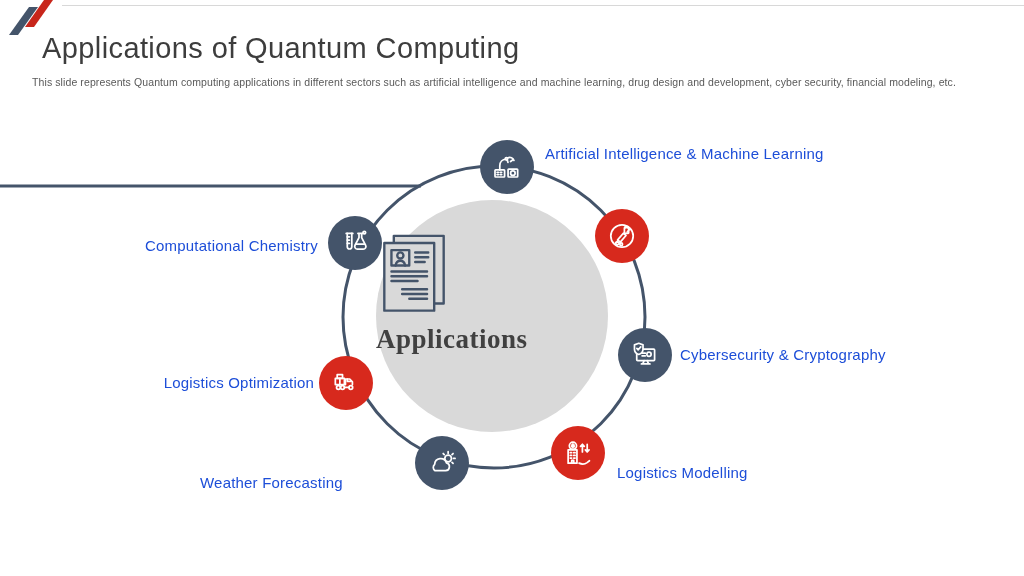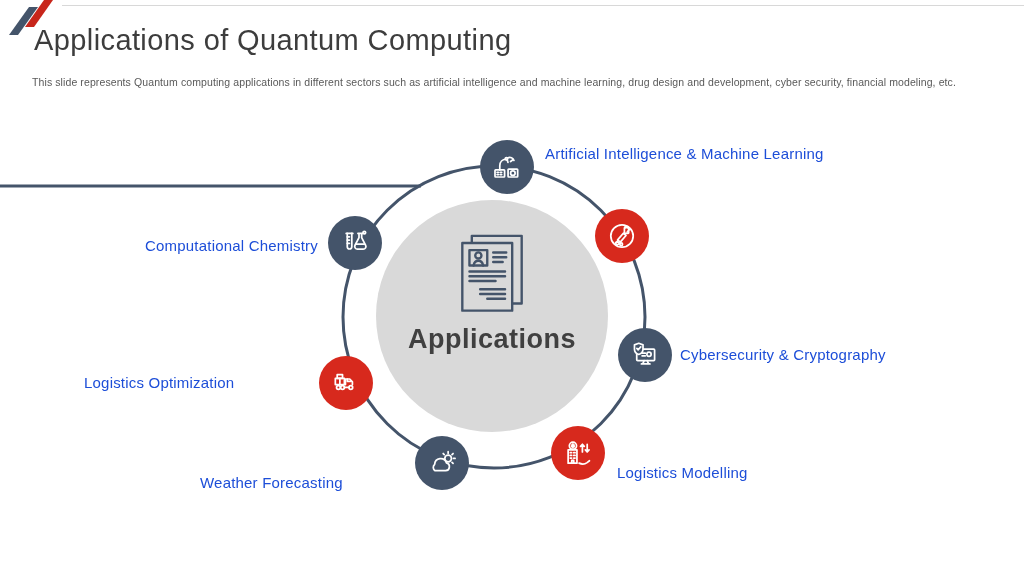--- a/index.html
+++ b/index.html
@@ -3,32 +3,32 @@
 <meta charset="utf-8">
 <style>
   html,body{margin:0;padding:0;background:#fff;}
   .slide{
     position:relative;width:1024px;height:576px;overflow:hidden;background:#ffffff;
     font-family:"Liberation Sans", sans-serif;
   }
   .top-rule{position:absolute;left:62px;top:5px;width:962px;height:1px;background:#d8d8d8;}
   .logo{position:absolute;left:6px;top:0;}
   .title{
-    position:absolute;left:30px;top:20px;margin:4px;font-size:29px;font-weight:400;
+    position:absolute;left:30px;top:20px;margin:12px;font-size:29px;font-weight:400;
     color:#3d3d3d;letter-spacing:.4px;white-space:nowrap;
   }
   .subtitle{
     position:absolute;left:20px;top:64px;margin:12px;font-size:10.5px;color:#595959;
     letter-spacing:.1px;white-space:nowrap;
   }
   .diagram-svg{position:absolute;left:0;top:0;}
   .center-circle{
     position:absolute;left:376px;top:200px;width:232px;height:232px;border-radius:50%;
-    background:#d9d9d9;display:flex;flex-direction:column;align-items:center;justify-content:flex-start;
-    padding-top:0;box-sizing:border-box;
+    background:#d9d9d9;display:flex;flex-direction:column;align-items:flex-start;justify-content:flex-start;
+    padding-top:0;box-sizing:border-box;font-family:Liberation Serif, serif;
   }
   .center-circle svg{margin-top:32px;}
   .center-label{
     margin-top:6px;font-size:27px;font-weight:700;color:#404040;letter-spacing:.5px;
   }
   .node{
     position:absolute;width:54px;height:54px;border-radius:50%;
     display:flex;align-items:center;justify-content:center;
   }
   .navy{background:#44546a;}
@@ -41,21 +41,21 @@
   .n6{left:319px;top:356px;}
   .n7{left:328px;top:216px;}
   .node-label{
     position:absolute;font-size:15px;color:#1d4ed8;white-space:nowrap;letter-spacing:.2px;
   }
   .l1{left:545px;top:145px;}
   .l2{left:660px;top:224px;}
   .l3{left:680px;top:346px;}
   .l4{left:617px;top:464px;}
   .l5{left:200px;top:474px;width:208px;text-align:left;}
-  .l6{left:84px;top:374px;width:210px;}
+  .l6{left:104px;top:374px;width:210px;text-align:right;}
   .l7{left:108px;top:237px;width:210px;text-align:right;}
   .icon-w{stroke:#fff;stroke-width:1.3;fill:none;stroke-linecap:round;stroke-linejoin:round;}
 </style>
 </head>
 <body>
 
 <div class="slide">
 
   <div class="top-rule"></div>
 

